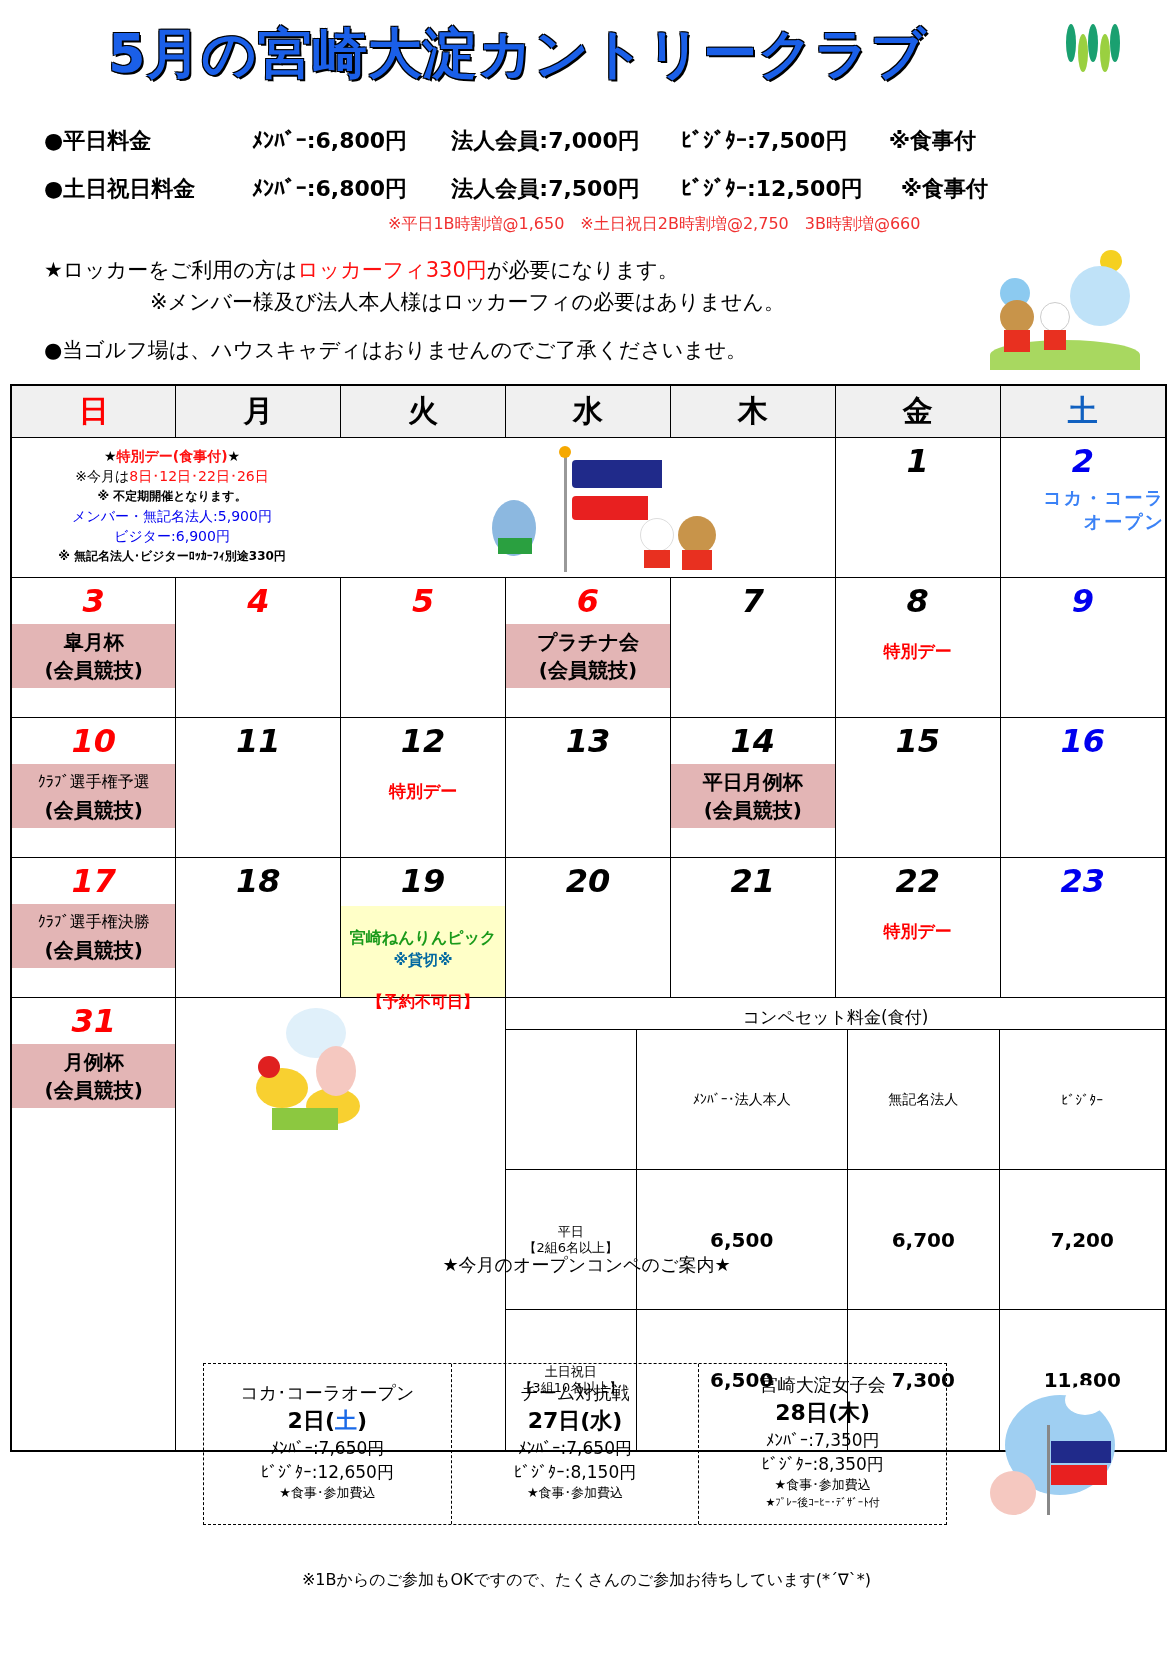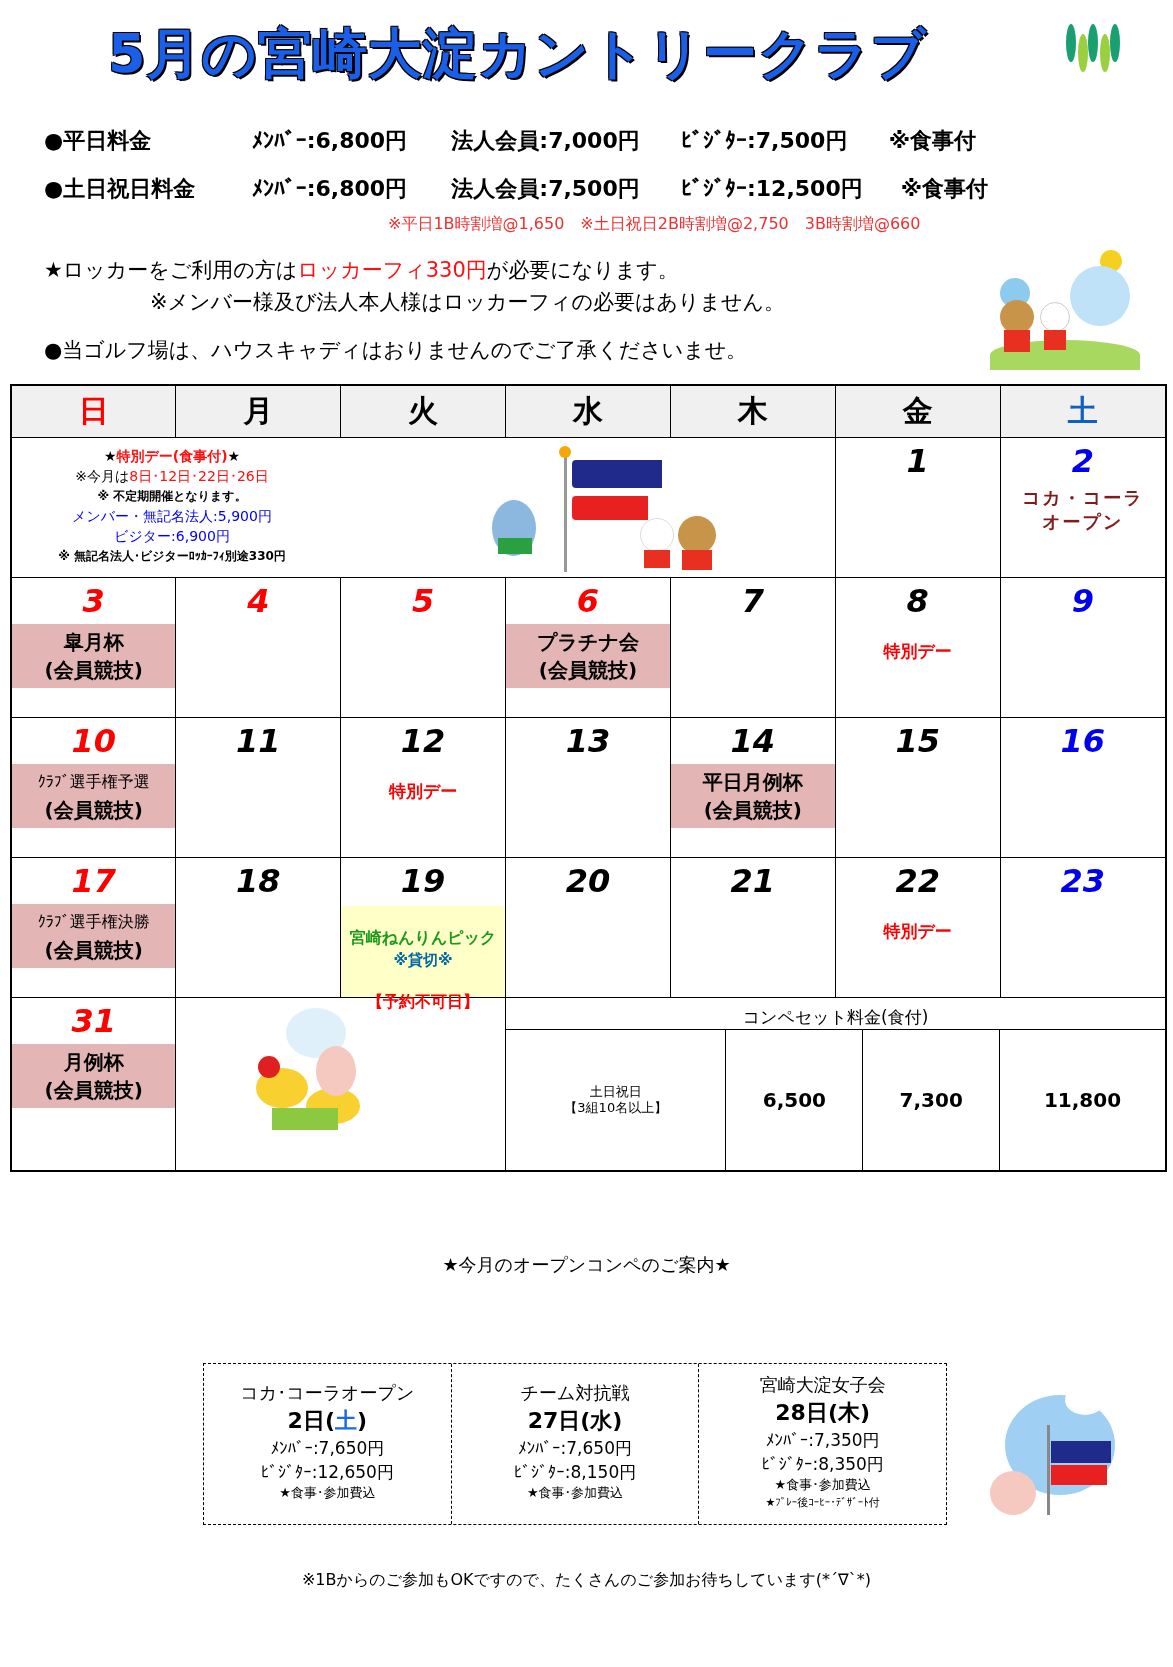--- a/index.html
+++ b/index.html
@@ -19,21 +19,21 @@
   .cal td { border: 1px solid #000; vertical-align: top; text-align: center; position: relative; }
   .cal tr.head td { height: 52px; background: #f0f0f0; font-size: 30px; font-weight: bold; vertical-align: middle; }
   .cal tr.week td { height: 140px; }
   .day { font-size: 32px; font-weight: bold; font-style: italic; margin-top: 4px; line-height: 38px; font-family: "DejaVu Sans", sans-serif; }
   .sun { color: #ff0000; }
   .sat { color: #0000ee; }
   .event-pink { background: #e3b5b5; margin-top: 4px; padding: 4px 0; font-size: 20px; font-weight: bold; line-height: 28px; }
   .event-pink .small { font-size: 16px; font-weight: normal; }
   .special { color: #ff0000; font-weight: bold; font-size: 17px; margin-top: 20px; }
   .blue-ev { color: #1a6ae8; font-weight: bold; font-size: 17px; margin-top: 20px; }
-  .coke { color: #7f1d1d; font-weight: bold; font-size: 18px; line-height: 24px; margin-top: 6px; letter-spacing: 2px; }
+  .coke { color: #3b82f6; font-weight: bold; font-size: 18px; line-height: 24px; margin-top: 6px; letter-spacing: 2px; text-align: right; }
   .yellow { background: #ffffc8; position: absolute; left: 0; right: 0; top: 48px; bottom: 0; }
   .yellow .g { color: #1a9a1a; font-weight: bold; font-size: 16px; margin-top: 22px; }
   .yellow .r { color: #0369a1; font-weight: bold; font-size: 15px; margin-top: 2px; }
   .yellow .r2 { color: #ff0000; font-weight: bold; font-size: 16px; margin-top: 22px; }
 
   .special-box { text-align: center; padding-top: 8px; font-size: 14px; line-height: 20px; }
   .special-box .b { font-weight: bold; }
   .special-box .sm { font-size: 12px; }
 
   .compe { width: 100%; border-collapse: collapse; }
@@ -274,20 +274,35 @@
         <div class="circle" style="left:80px;top:38px;width:40px;height:50px;background:#f5c8c0;"></div>
         <div style="position:absolute;left:36px;top:100px;width:66px;height:22px;background:#8cc840;"></div>
       </div>
     </td>
     <td colspan="4" style="padding:0;">
       <table class="compe">
         <tbody>
               <tr>
                 <td colspan="4" style="height:32px;font-size:17px;border-top:none;border-left:none;border-right:none;vertical-align:bottom;">コンペセット料金(食付)</td>
               </tr>
+        <tr>
+          <td style="width:130px;border-left:none;"></td>
+          <td>ﾒﾝﾊﾞｰ･法人本人</td>
+          <td>無記名法人</td>
+          <td style="border-right:none;">ﾋﾞｼﾞﾀｰ</td>
+        </tr>
+        <tr>
+          <td class="lbl" style="border-left:none;">
+            <div>平日</div>
+            <div>【2組6名以上】</div>
+          </td>
+          <td class="num">6,500</td>
+          <td class="num">6,700</td>
+          <td class="num" style="border-right:none;">7,200</td>
+        </tr>
         <tr>
           <td class="lbl" style="border-left:none;border-bottom:none;">
             <div>土日祝日</div>
             <div>【3組10名以上】</div>
           </td>
           <td class="num" style="border-bottom:none;">6,500</td>
           <td class="num" style="border-bottom:none;">7,300</td>
           <td class="num" style="border-right:none;border-bottom:none;">11,800</td>
         </tr>
       </tbody>

